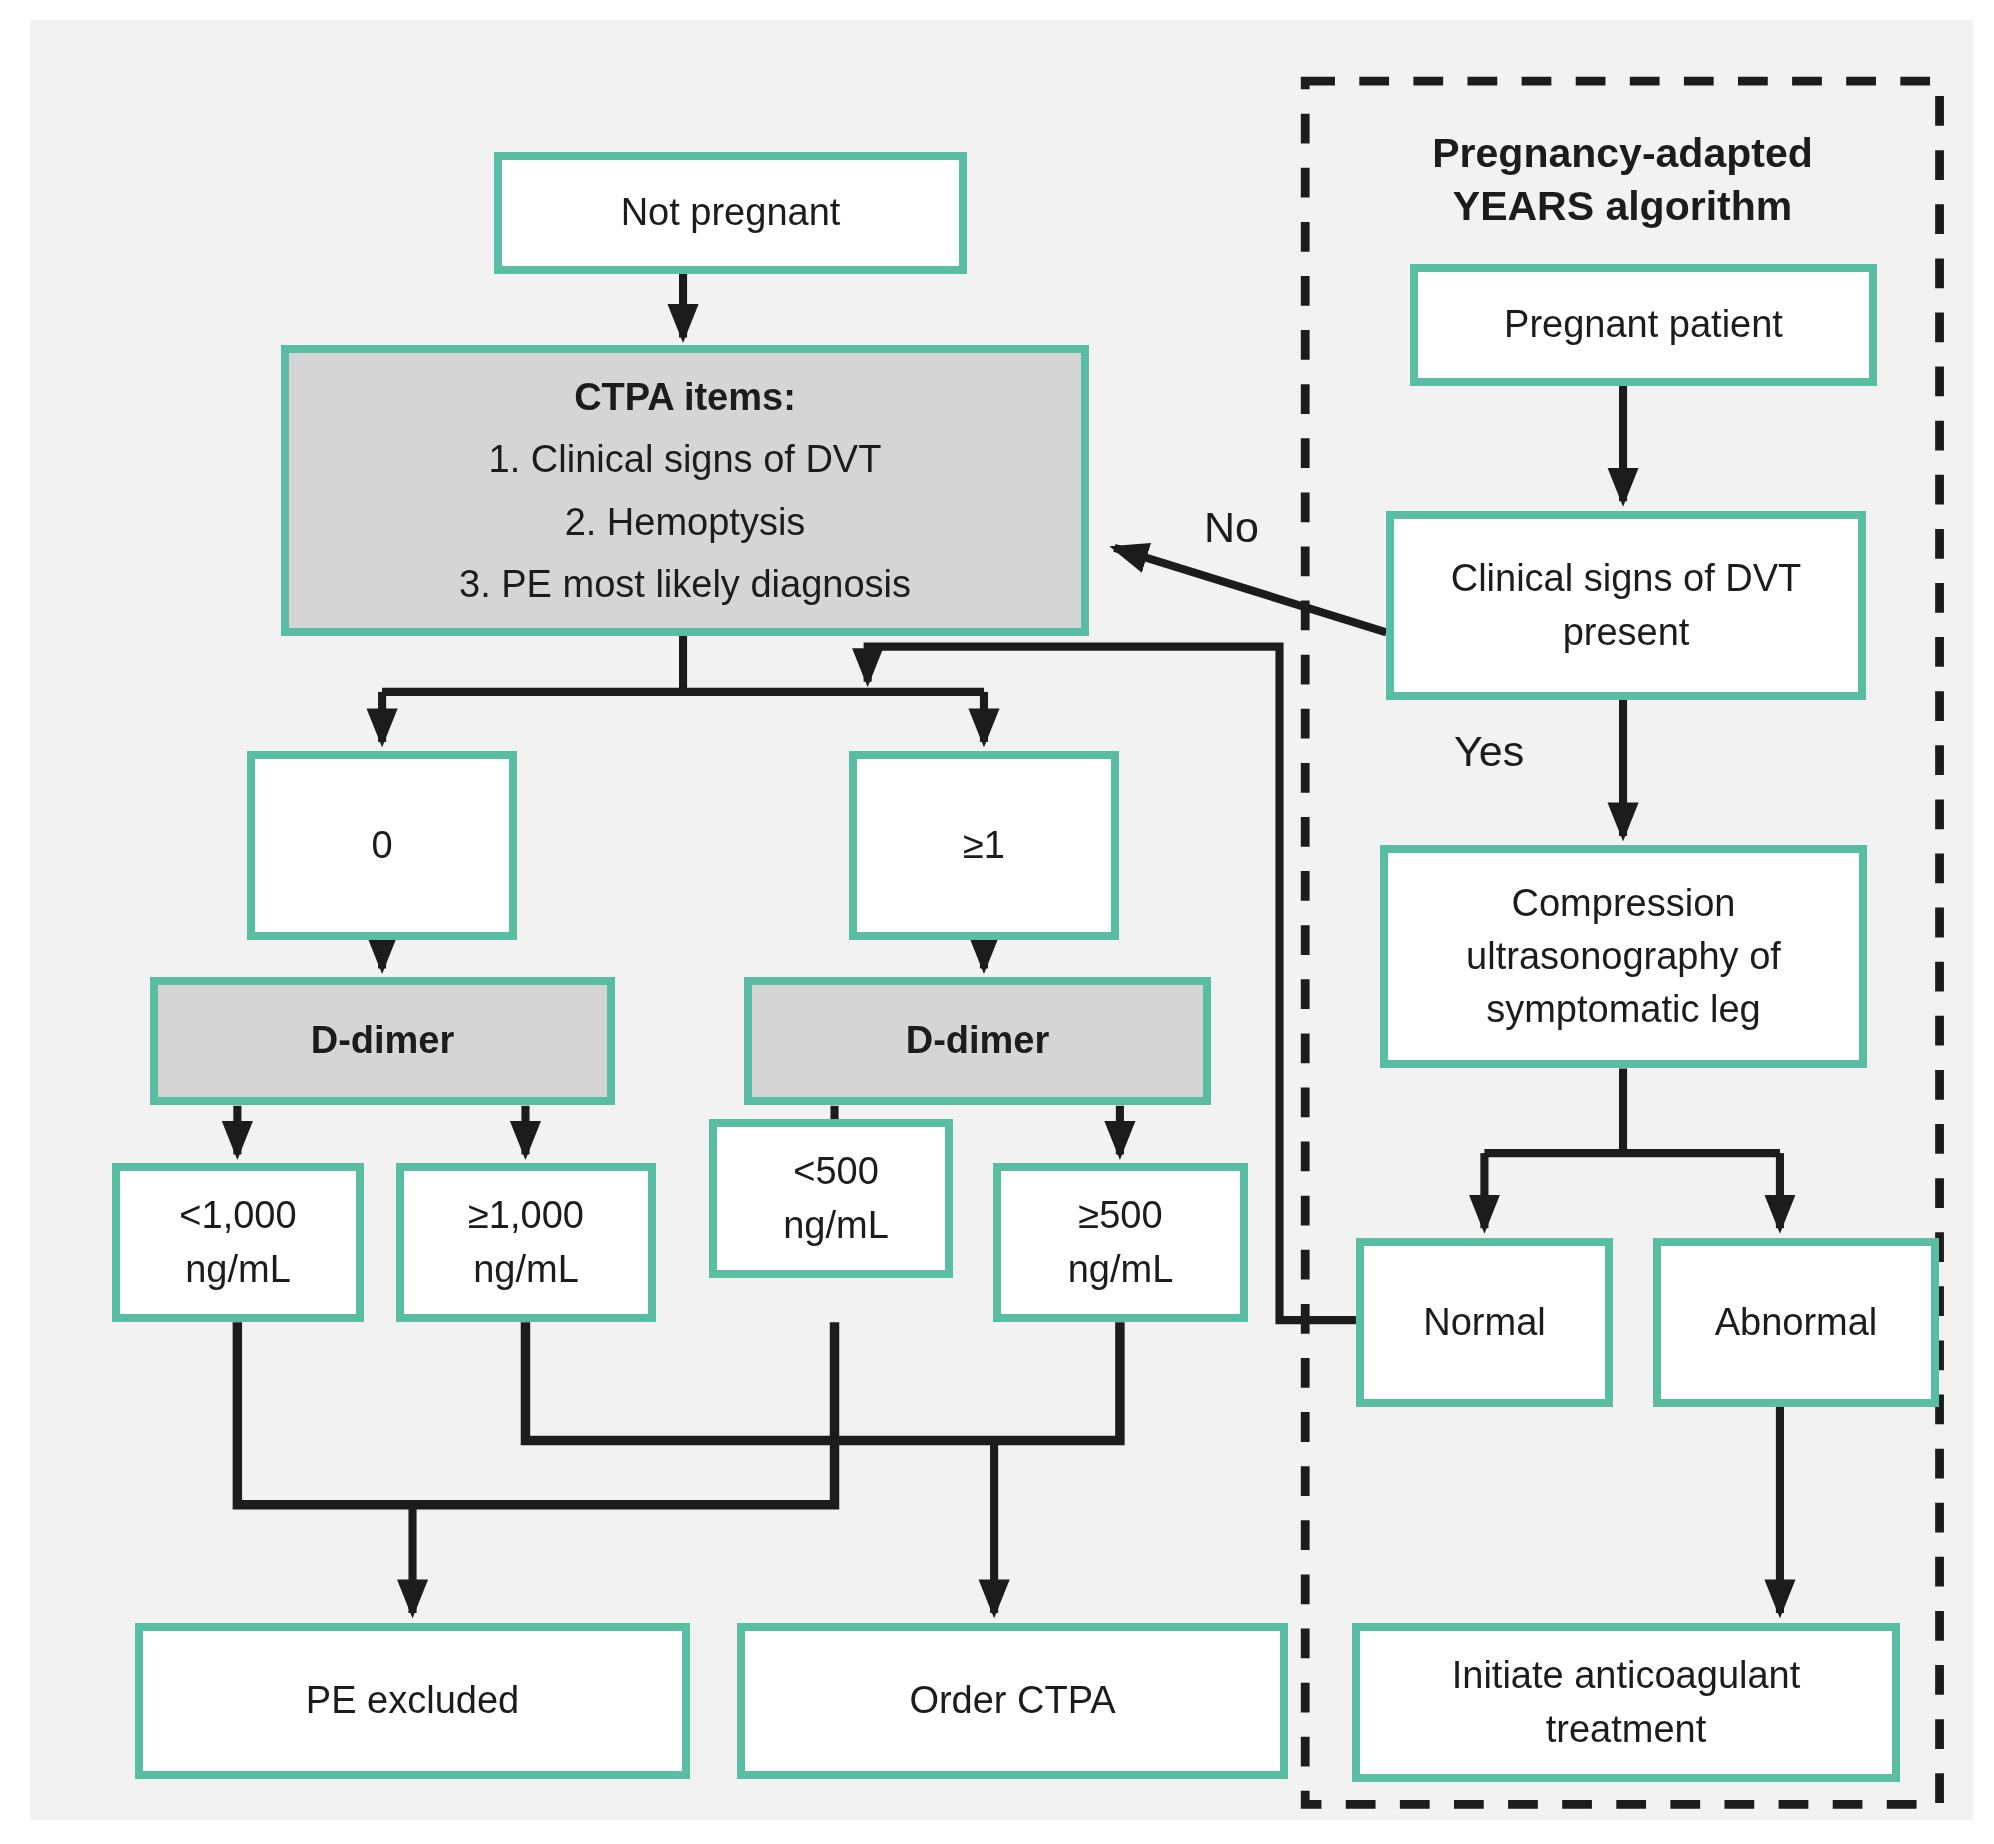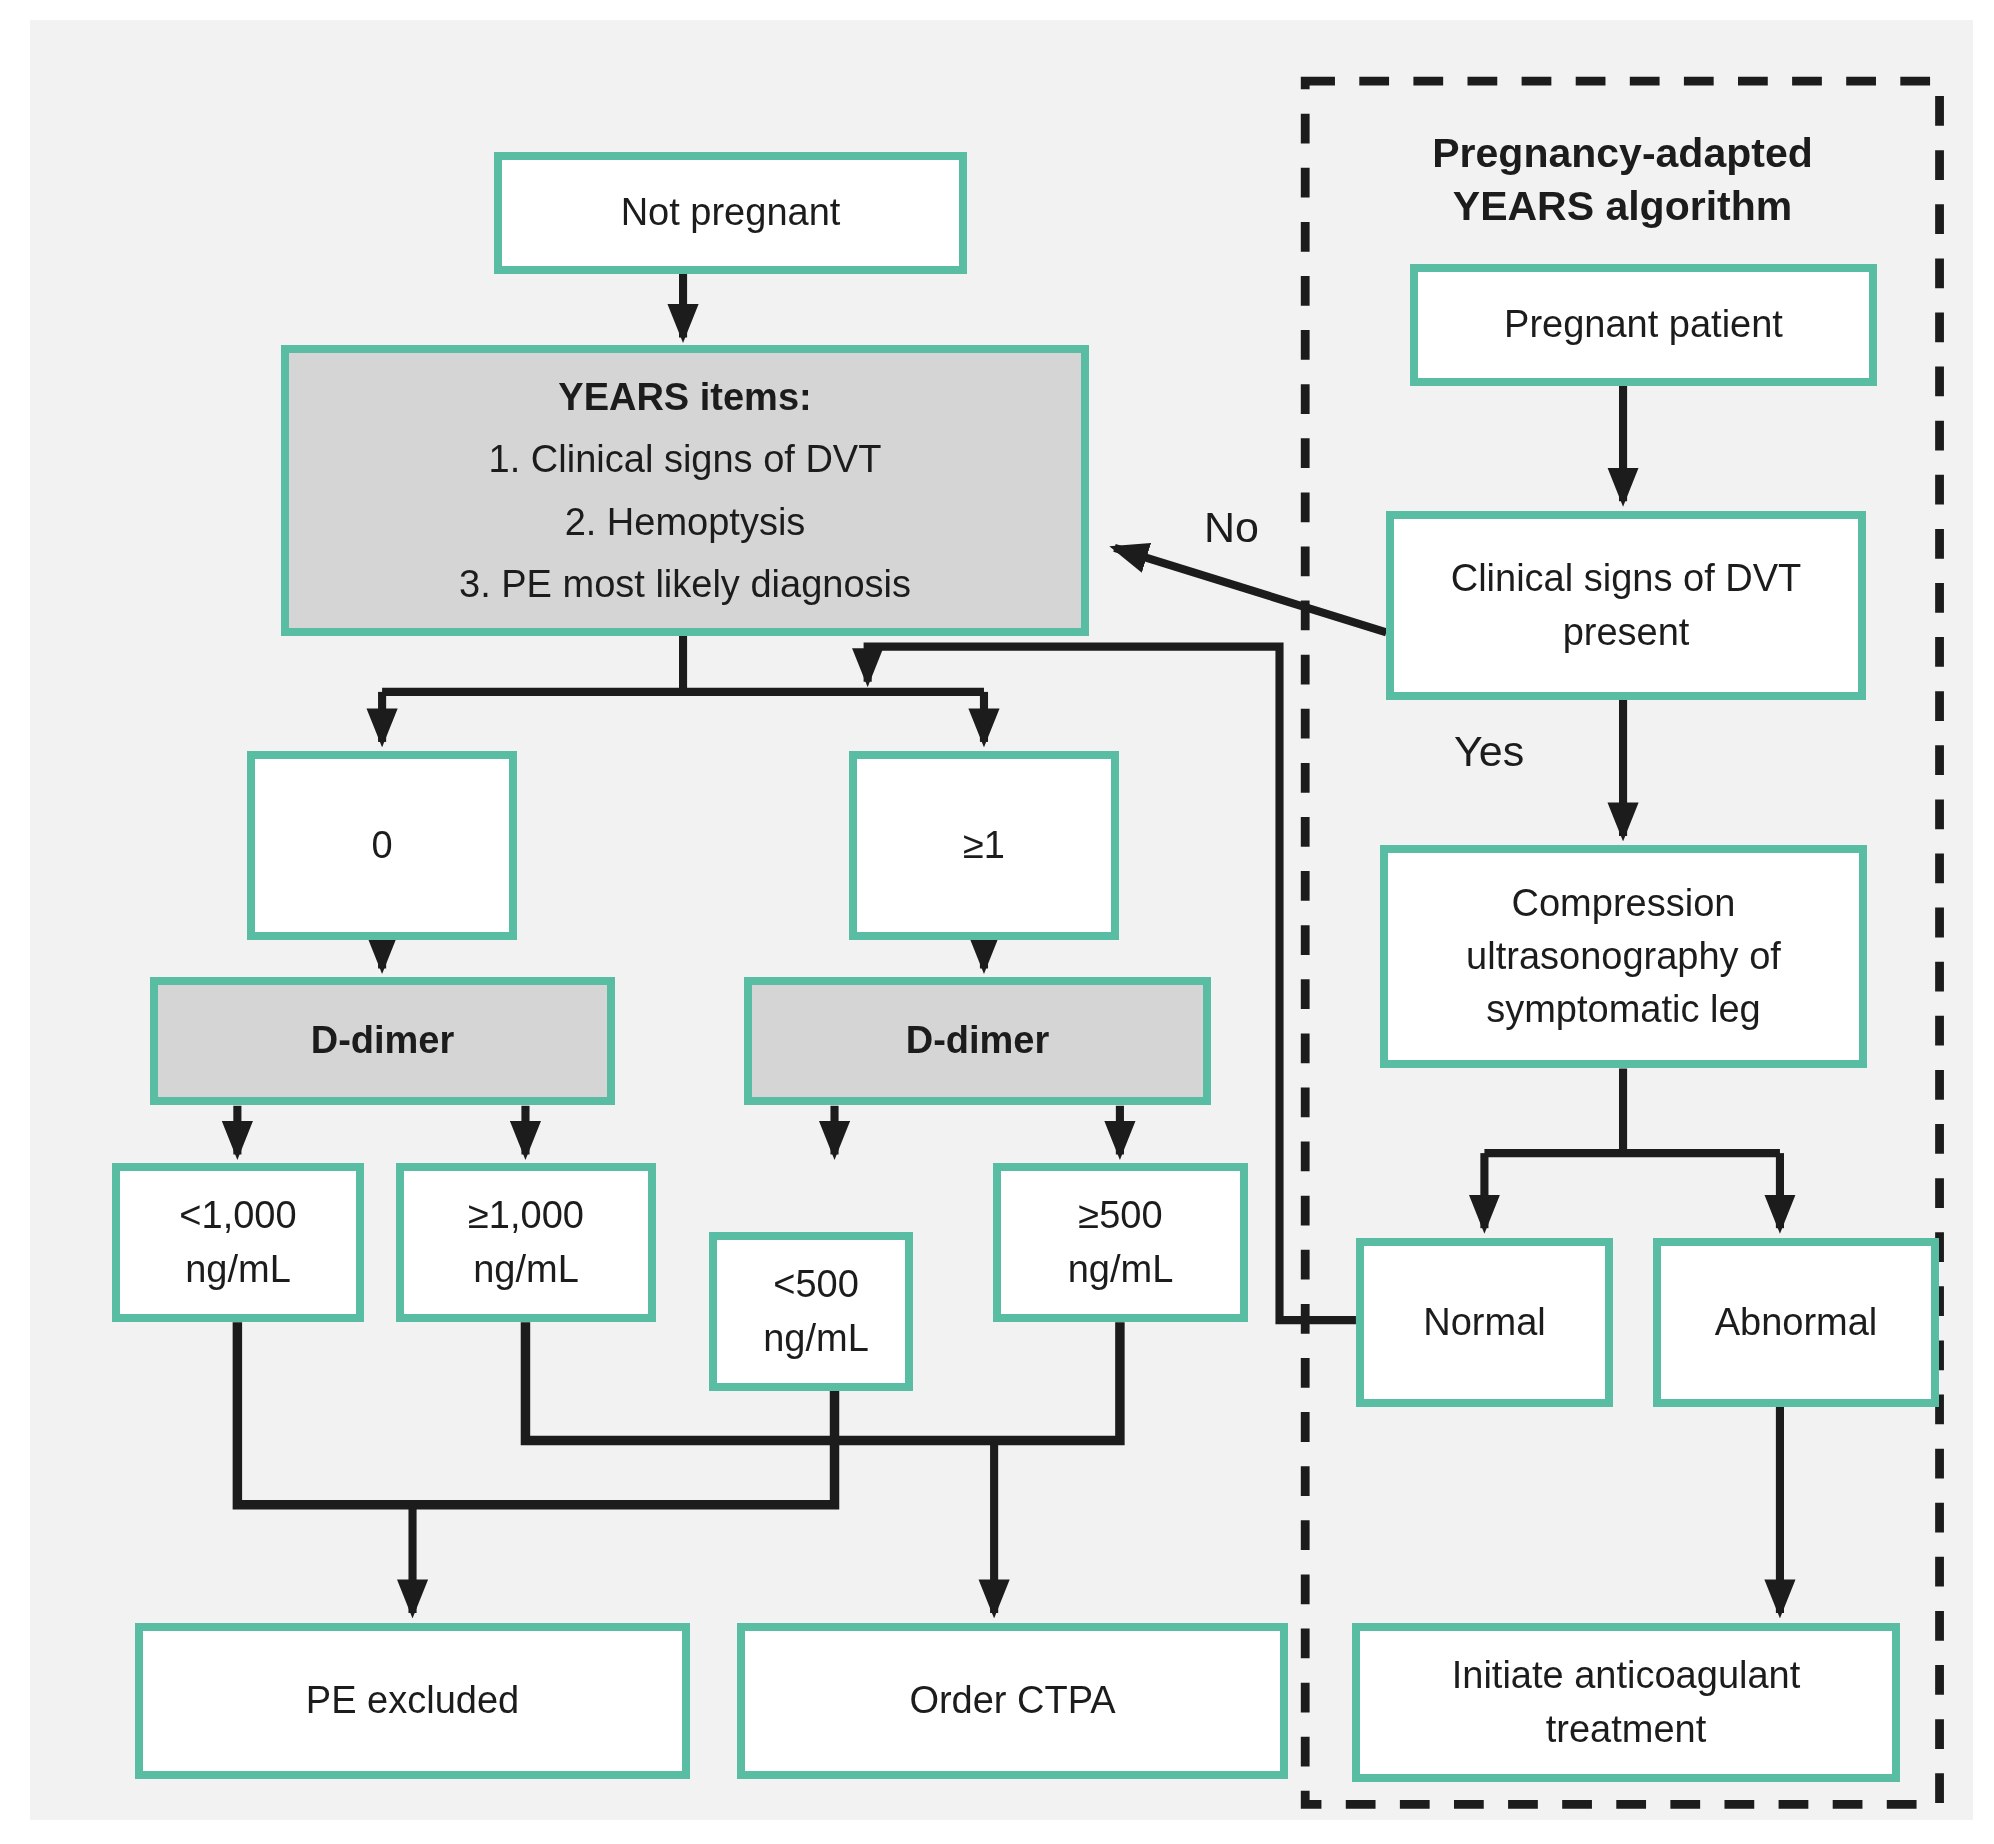--- a/index.html
+++ b/index.html
@@ -82,41 +82,41 @@
 
     <line class="wire" x1="2050" y1="935" x2="1648" y2="810" marker-end="url(#arrowhead)"></line>
   </svg>
 
   <div class="panel-title" style="left:1325px;top:115px;width:595px;margin-top:12px;">Pregnancy-adapted
 YEARS algorithm</div>
 
   <div class="node" style="left:446px;top:152px;width:473px;height:122px;margin-left:48px;">Not pregnant</div>
 
   <div class="node gray years-box" style="left:281px;top:345px;width:808px;height:291px;">
-    <div class="yt">YEARS items:</div>
+    <div class="yt">CTPA items:</div>
     <div>1. Clinical signs of DVT</div>
     <div>2. Hemoptysis</div>
     <div>3. PE most likely diagnosis</div>
   </div>
 
   <div class="node" style="left:247px;top:751px;width:270px;height:189px;">0</div>
 
   <div class="node" style="left:849px;top:751px;width:270px;height:189px;">≥1</div>
 
   <div class="node gray bold" style="left:150px;top:977px;width:465px;height:128px;">D-dimer</div>
 
   <div class="node gray bold" style="left:744px;top:977px;width:467px;height:128px;">D-dimer</div>
 
   <div class="node" style="left:112px;top:1163px;width:252px;height:159px;">&lt;1,000
 ng/mL</div>
 
   <div class="node" style="left:396px;top:1163px;width:260px;height:159px;">≥1,000
 ng/mL</div>
 
-  <div class="node" style="left:709px;top:1232px;width:204px;height:159px;padding-left:10px;">&lt;500
+  <div class="node" style="left:709px;top:1119px;width:244px;height:159px;padding-left:10px;">&lt;500
 ng/mL</div>
 
   <div class="node" style="left:993px;top:1163px;width:255px;height:159px;">≥500
 ng/mL</div>
 
   <div class="node" style="left:737px;top:1623px;width:551px;height:156px;">Order CTPA</div>
 
   <div class="node" style="left:135px;top:1623px;width:555px;height:156px;">PE excluded</div>
 
   <div class="node" style="left:1390px;top:264px;width:467px;height:122px;margin-left:20px;">Pregnant patient</div>

